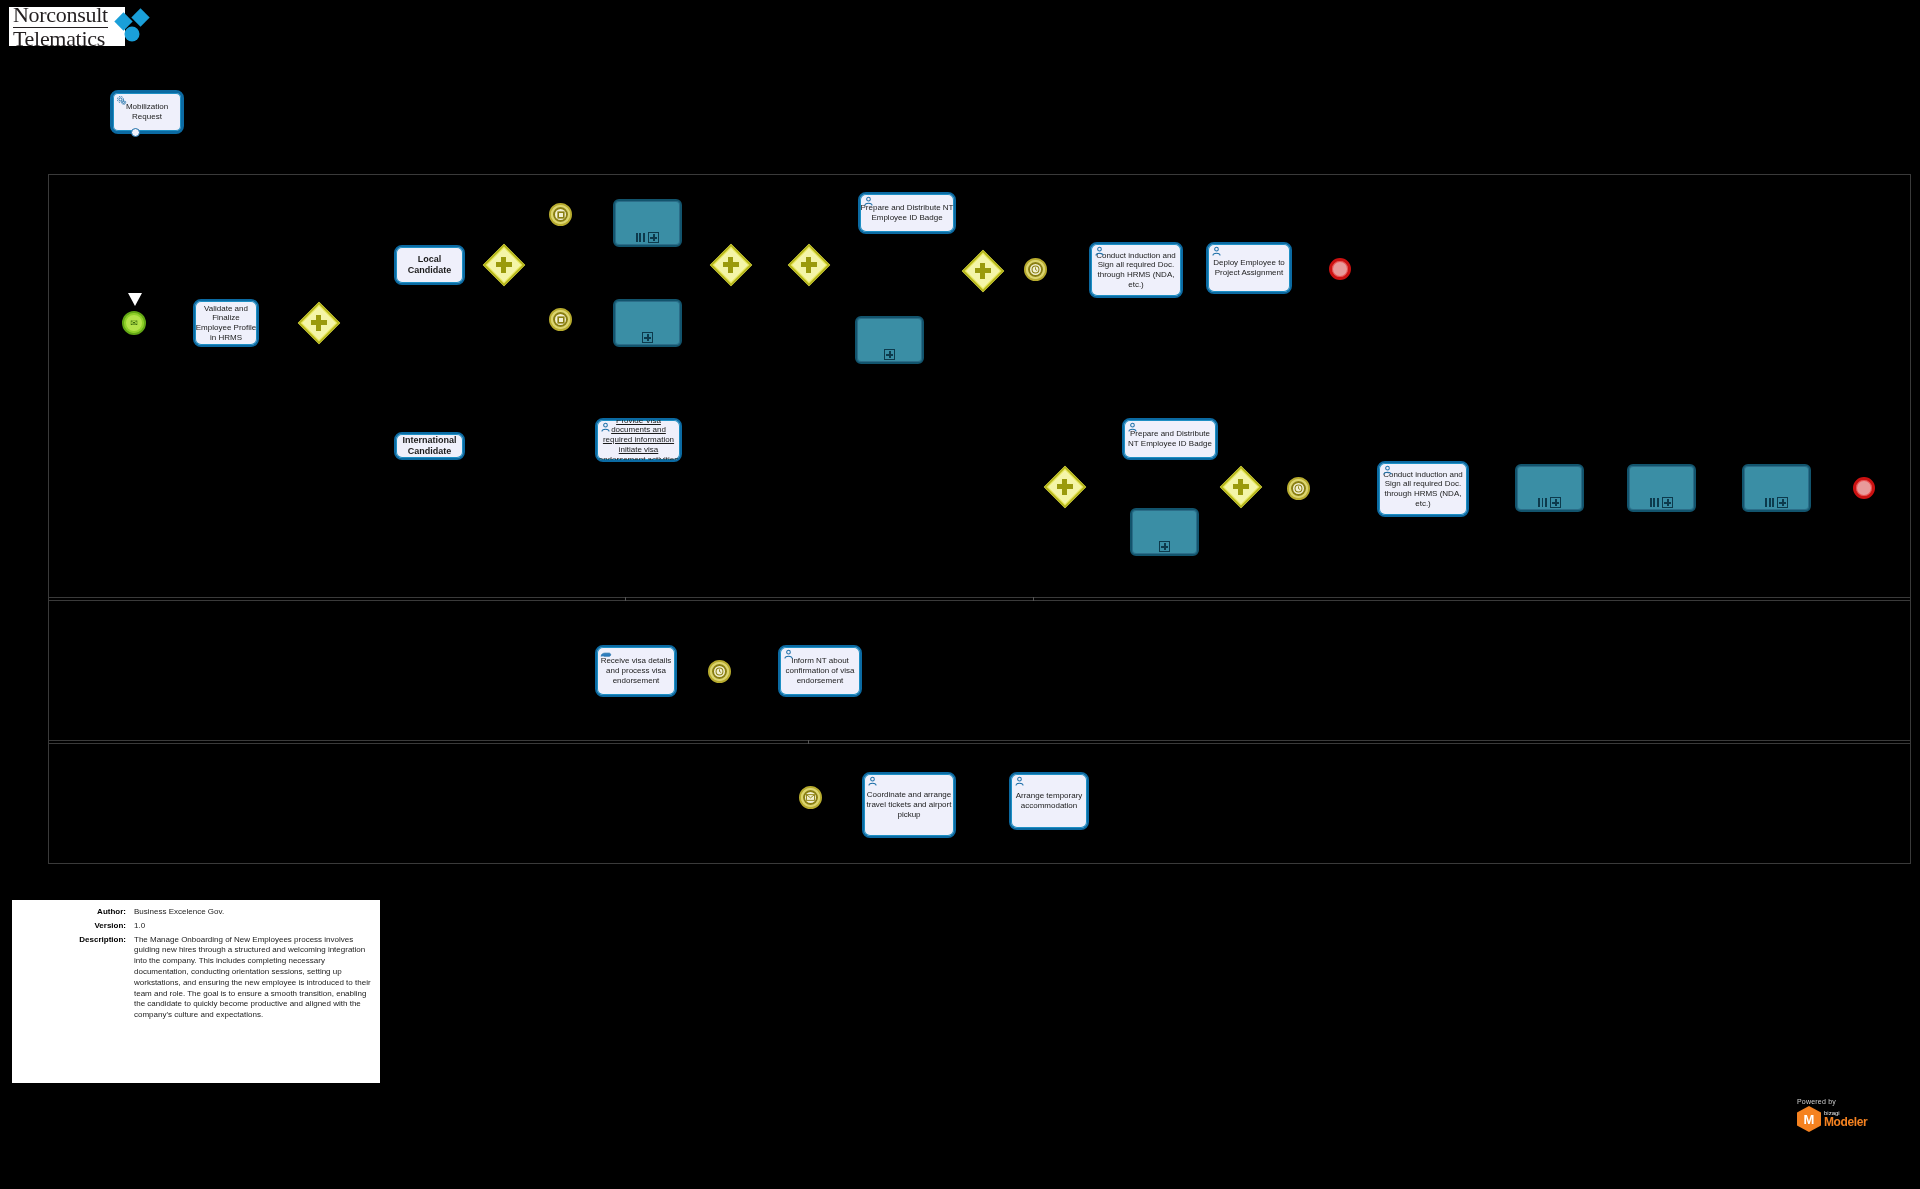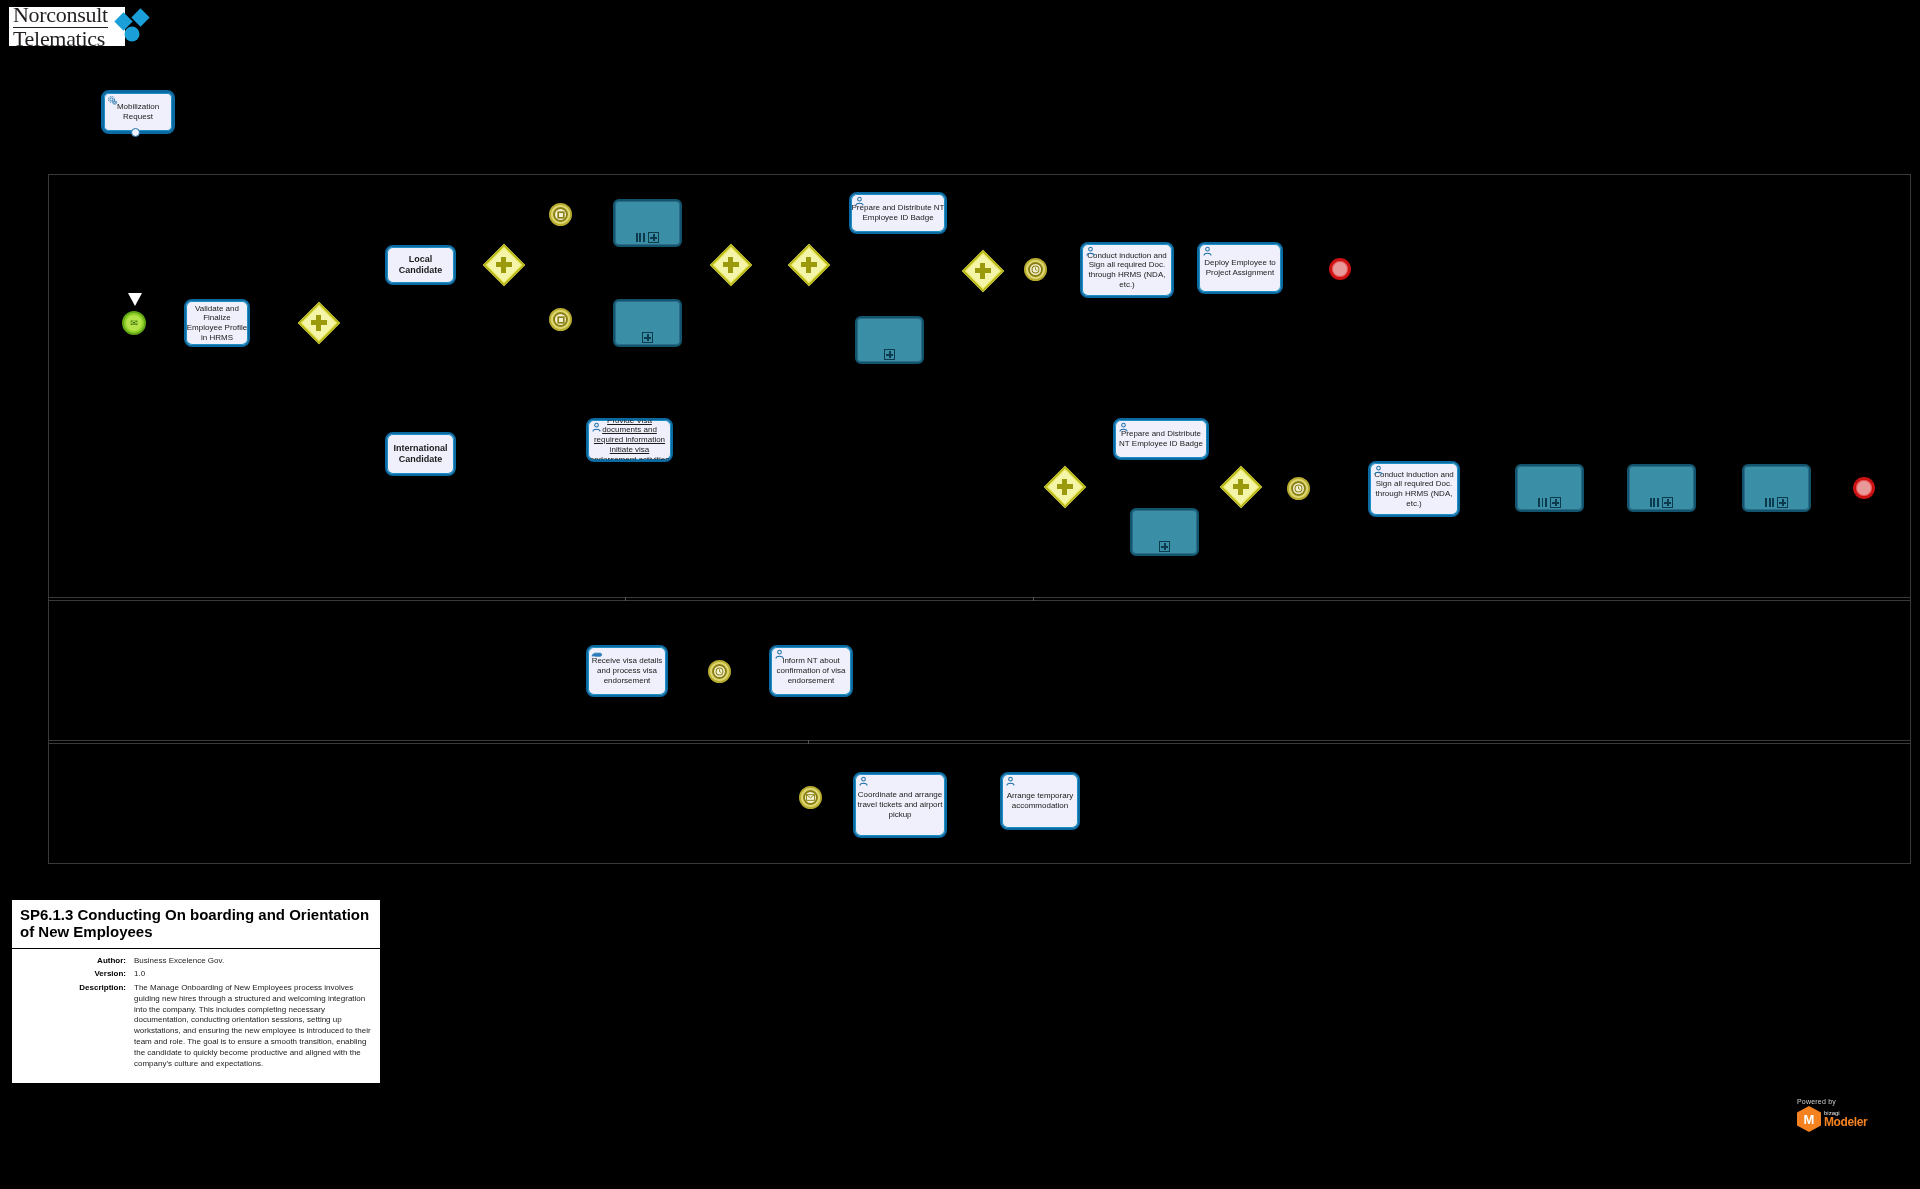--- a/index.html
+++ b/index.html
@@ -62,20 +62,21 @@
     box-shadow: 0 0 0 1px #1d8fc4 inset;
     display: flex;
     align-items: center;
     justify-content: center;
     text-align: center;
     color: #1b1b1b;
     font-size: 8px;
     line-height: 1.22;
     padding: 2px 0;
     overflow: hidden;
+    margin-left: 9px;
   }
   .task .label { width: 100%; }
   .task.bold .label { font-weight: bold; font-size: 9px; }
   .task .type-icon {
     position: absolute;
     top: 2px; left: 3px;
     width: 11px; height: 11px;
   }
 
   
@@ -277,21 +278,21 @@
   <div class="gw" style="left:304px; top:308px;">
     <span class="gw-inner">
         <span class="gw-plus"></span>
       </span>
   </div>
 
   <div class="task bold" style="left:385px; top:245px; width:71px; height:40px;">
     <span class="label">Local Candidate</span>
   </div>
 
-  <div class="task bold" style="left:385px; top:432px; width:71px; height:44px;">
+  <div class="task bold" style="left:385px; top:432px; width:71px; height:28px;">
     <span class="label">International Candidate</span>
   </div>
 
   <div class="gw" style="left:489px; top:250px;">
     <span class="gw-inner">
         <span class="gw-plus"></span>
       </span>
   </div>
 
   <div class="event interm" style="left:549px; top:203px;">
@@ -516,21 +517,20 @@
     <span class="type-icon">
       <svg width="11" height="11" viewBox="0 0 14 14">
         <circle cx="7" cy="4" r="2.3" fill="none" stroke="#1c6fa8" stroke-width="1.3"></circle>
         <path d="M2.5 12 C2.5 8.4 11.5 8.4 11.5 12" fill="none" stroke="#1c6fa8" stroke-width="1.3"></path>
       </svg>
     </span>
     <span class="label">Arrange temporary accommodation</span>
   </div>
 
   <div class="legend" style="left:10px; top:898px; width:372px; height:187px;">
-    <div class="legend-title">SP6.1.3 Conducting On boarding and Orientation of New Employees</div>
     <div class="legend-body">
       <div class="legend-row">
         <div class="legend-key">Author:</div>
         <div class="legend-val">Business Excelence Gov.</div>
       </div>
       <div class="legend-row">
         <div class="legend-key">Version:</div>
         <div class="legend-val">1.0</div>
       </div>
       <div class="legend-row">

